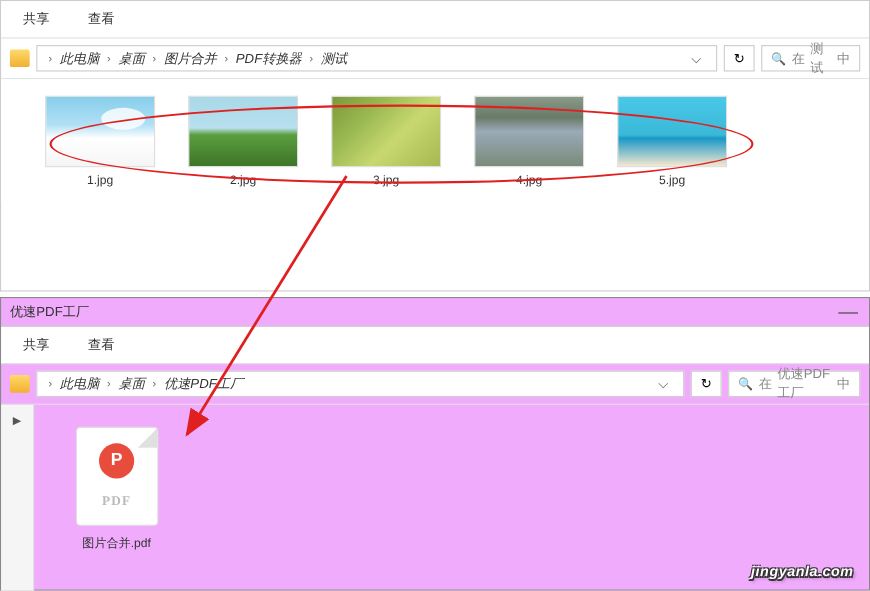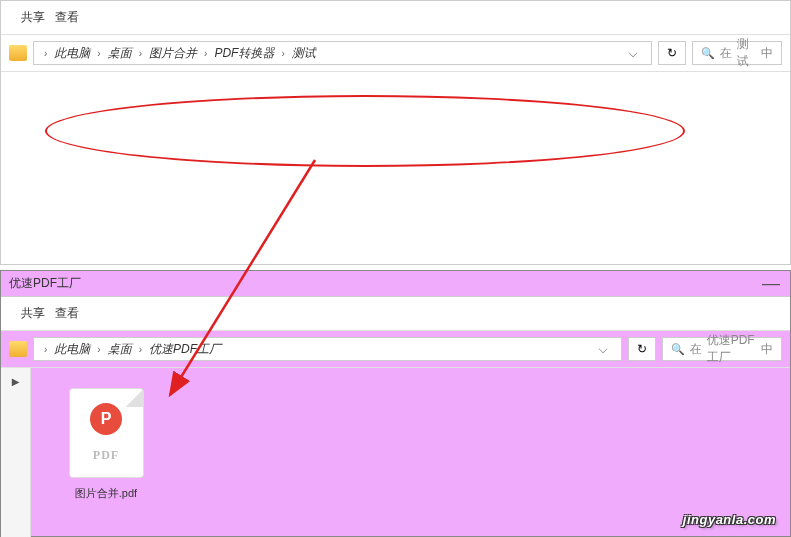--- a/index.html
+++ b/index.html
@@ -1,20 +1,20 @@
 <!DOCTYPE html>
 <html><head>
   <meta charset="utf-8">
   <style>
     * { margin: 0; padding: 0; box-sizing: border-box; }
     body { font-family: "Microsoft YaHei", "Segoe UI", sans-serif; font-size: 12px; background: #fff; width: 791px; height: 537px; position: relative; overflow: hidden; }
     
     
     .top-window { position: absolute; top: 0; left: 0; right: 0; height: 265px; background: #fff; border: 1px solid #ccc; }
-    .ribbon-tabs { display: flex; padding: 5px 15px; background: #fff; border-bottom: 1px solid #e0e0e0; }
+    .ribbon-tabs { display: flex; gap: 25px; padding: 5px 15px; background: #fff; border-bottom: 1px solid #e0e0e0; }
     .ribbon-tab { padding: 3px 5px; cursor: pointer; color: #333; }
     
     .addr-bar { display: flex; align-items: center; padding: 6px 8px; gap: 6px; border-bottom: 1px solid #e0e0e0; }
     .folder-icon { width: 18px; height: 16px; background: linear-gradient(to bottom, #ffd96b, #f0b030); border-radius: 2px; flex-shrink: 0; }
     .breadcrumb { flex: 1; display: flex; align-items: center; gap: 2px; border: 1px solid #ccc; padding: 3px 8px; background: #fff; height: 24px; }
     .bc-item { color: #333; padding: 0 3px; white-space: nowrap; font-style: italic; }
     .bc-sep { color: #666; margin: 0 2px; font-size: 10px; }
     .dropdown-btn { width: 20px; height: 24px; display: flex; align-items: center; justify-content: center; color: #666; cursor: pointer; }
     .refresh-btn { width: 28px; height: 24px; border: 1px solid #ccc; display: flex; align-items: center; justify-content: center; cursor: pointer; background: #fff; }
     .search-box { display: flex; align-items: center; border: 1px solid #ccc; padding: 3px 8px; width: 90px; height: 24px; background: #fff; color: #888; gap: 5px; }
@@ -93,20 +93,44 @@
         <span>↻</span>
       </div>
     <div class="search-box">
       <span class="search-icon">🔍</span>
       <span>在</span>
       <span>测试</span>
       <span>中</span>
     </div>
   </div>
 
+  <div class="file-area">
+    <div class="files-row">
+      <div class="file-item">
+        <div class="file-thumb thumb1"></div>
+        <div class="file-label">1.jpg</div>
+      </div>
+      <div class="file-item">
+        <div class="file-thumb thumb2"></div>
+        <div class="file-label">2.jpg</div>
+      </div>
+      <div class="file-item">
+        <div class="file-thumb thumb3"></div>
+        <div class="file-label">3.jpg</div>
+      </div>
+      <div class="file-item">
+        <div class="file-thumb thumb4"></div>
+        <div class="file-label">4.jpg</div>
+      </div>
+      <div class="file-item">
+        <div class="file-thumb thumb5"></div>
+        <div class="file-label">5.jpg</div>
+      </div>
+    </div>
+  </div>
 </div>
 
 <div class="red-ellipse"></div>
 
 <svg class="arrow-line" style="left:0;top:0;width:791px;height:537px;position:absolute;">
   <defs>
     <marker id="arrowhead" markerWidth="10" markerHeight="8" refX="9" refY="4" orient="auto">
       <polygon points="0 0, 10 4, 0 8" fill="#e02020"></polygon>
     </marker>
   </defs>

